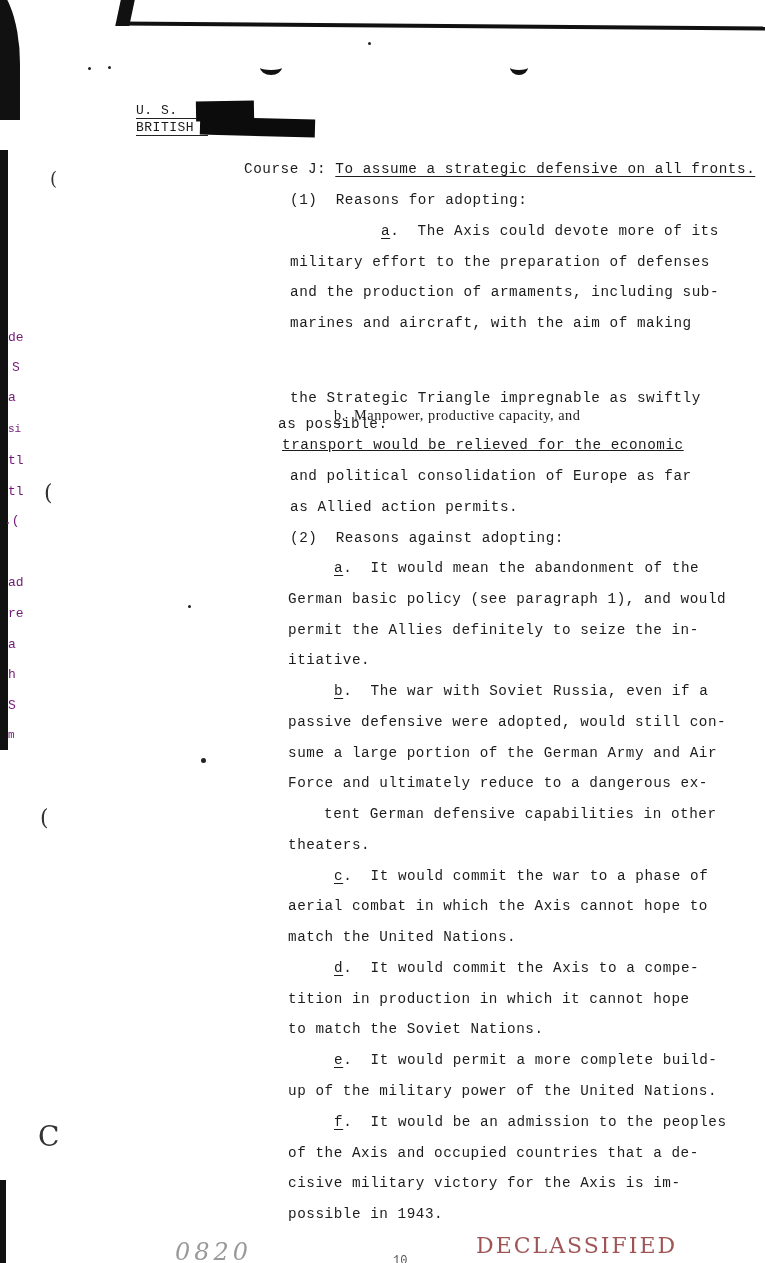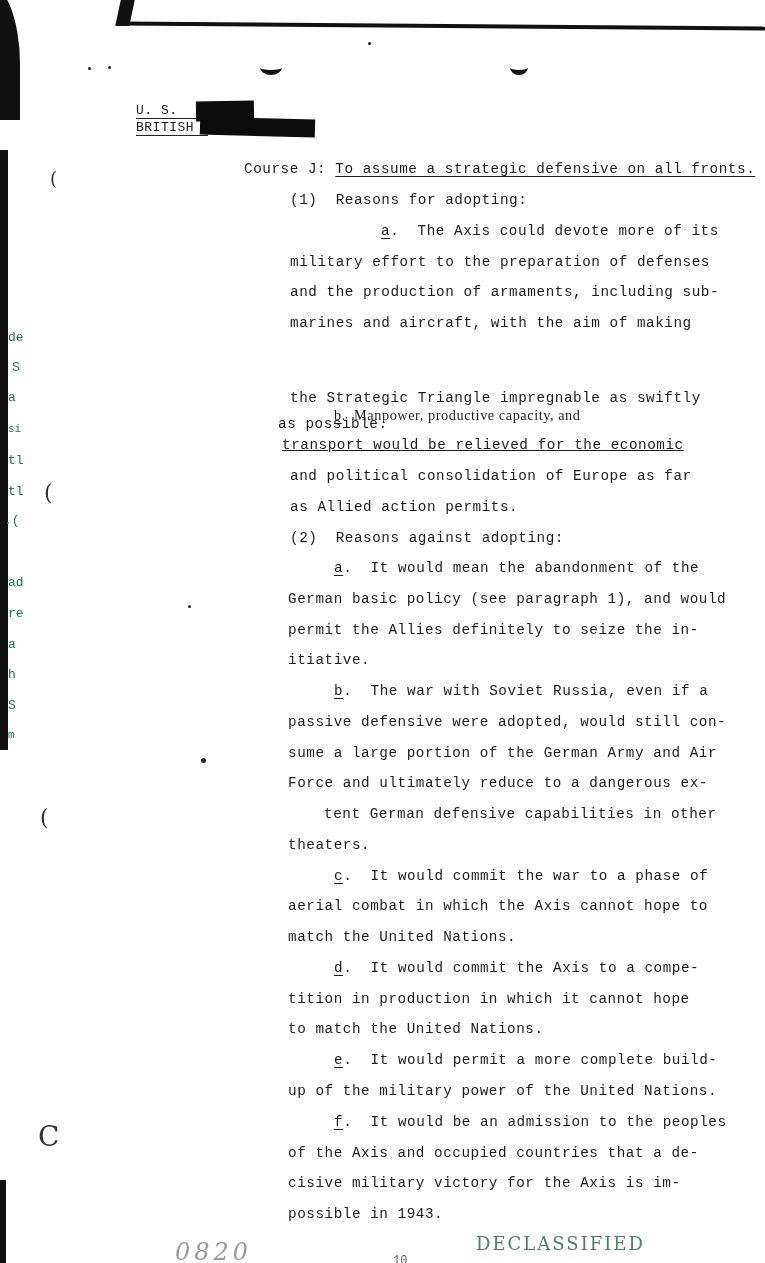--- a/index.html
+++ b/index.html
@@ -27,28 +27,28 @@
   .left-strip2 {
     position: absolute; left: 0; top: 1180px; width: 6px; height: 83px;
     background: #111;
   }
   .punch { position: absolute; width: 22px; height: 10px; border-bottom: 5px solid #111; border-radius: 0 0 50% 50%; }
   .speck { position: absolute; width: 3px; height: 3px; background: #222; border-radius: 50%; }
   .paren { position: absolute; font-family: "DejaVu Serif", serif; color: #333; font-size: 22px; }
   .hdr { position: absolute; left: 136px; font-size: 13px; letter-spacing: 0.5px; line-height: 14px; }
   .hdr-line { position: absolute; left: 136px; width: 72px; border-bottom: 1px solid #222; }
   .redact { position: absolute; background: #0c0c0c; }
-  .margin-frag { position: absolute; left: 8px; font-size: 13px; color: #15803d; }
+  .margin-frag { position: absolute; left: 8px; font-size: 13px; color: #701a75; }
   .line {
     position: absolute; font-size: 14.3px; white-space: pre; letter-spacing: 0.55px;
     color: #1c1c1c;
   }
   .u { text-decoration: underline; text-underline-offset: 3px; }
   .footer-stamp {
-    position: absolute; left: 476px; top: 1233px; font-size: 18px; color: #14532d;
+    position: absolute; left: 476px; top: 1233px; font-size: 22px; color: #7f1d1d;
     letter-spacing: 2px; font-family: "DejaVu Serif", serif; opacity: 0.75;
   }
   .footer-num { position: absolute; left: 393px; top: 1254px; font-size: 12px; color: #555; }
   .footer-hand {
     position: absolute; left: 175px; top: 1238px; font-size: 24px; color: #999;
     font-family: "DejaVu Serif", serif; font-style: italic; letter-spacing: 4px;
   }
 </style>
 </head>
 <body>
@@ -120,21 +120,21 @@
 <div class="line" style="left:288px;top:775px;">Force and ultimately reduce to a dangerous ex-</div>
 <div class="line" style="left:288px;top:806px;margin-left:36px;">tent German defensive capabilities in other</div>
 <div class="line" style="left:288px;top:837px;">theaters.</div>
 
 <div class="line" style="left:334px;top:868px;"><span class="u">c</span>.  <span>It would commit the war to a phase of</span></div>
 <div class="line" style="left:288px;top:898px;">aerial combat in which the Axis cannot hope to</div>
 <div class="line" style="left:288px;top:929px;">match the United Nations.</div>
 
 <div class="line" style="left:334px;top:960px;"><span class="u">d</span>.  <span>It would commit the Axis to a compe-</span></div>
 <div class="line" style="left:288px;top:991px;">tition in production in which it cannot hope</div>
-<div class="line" style="left:288px;top:1021px;">to match the United Nations.</div>
+<div class="line" style="left:288px;top:1021px;">to match the Soviet Nations.</div>
 
 <div class="line" style="left:334px;top:1052px;"><span class="u">e</span>.  <span>It would permit a more complete build-</span></div>
 <div class="line" style="left:288px;top:1083px;">up of the military power of the United Nations.</div>
 
 <div class="line" style="left:334px;top:1114px;"><span class="u">f</span>.  <span>It would be an admission to the peoples</span></div>
 <div class="line" style="left:288px;top:1145px;">of the Axis and occupied countries that a de-</div>
 <div class="line" style="left:288px;top:1175px;">cisive military victory for the Axis is im-</div>
 <div class="line" style="left:288px;top:1206px;">possible in 1943.</div>
 
 <div class="footer-hand">0820</div>

